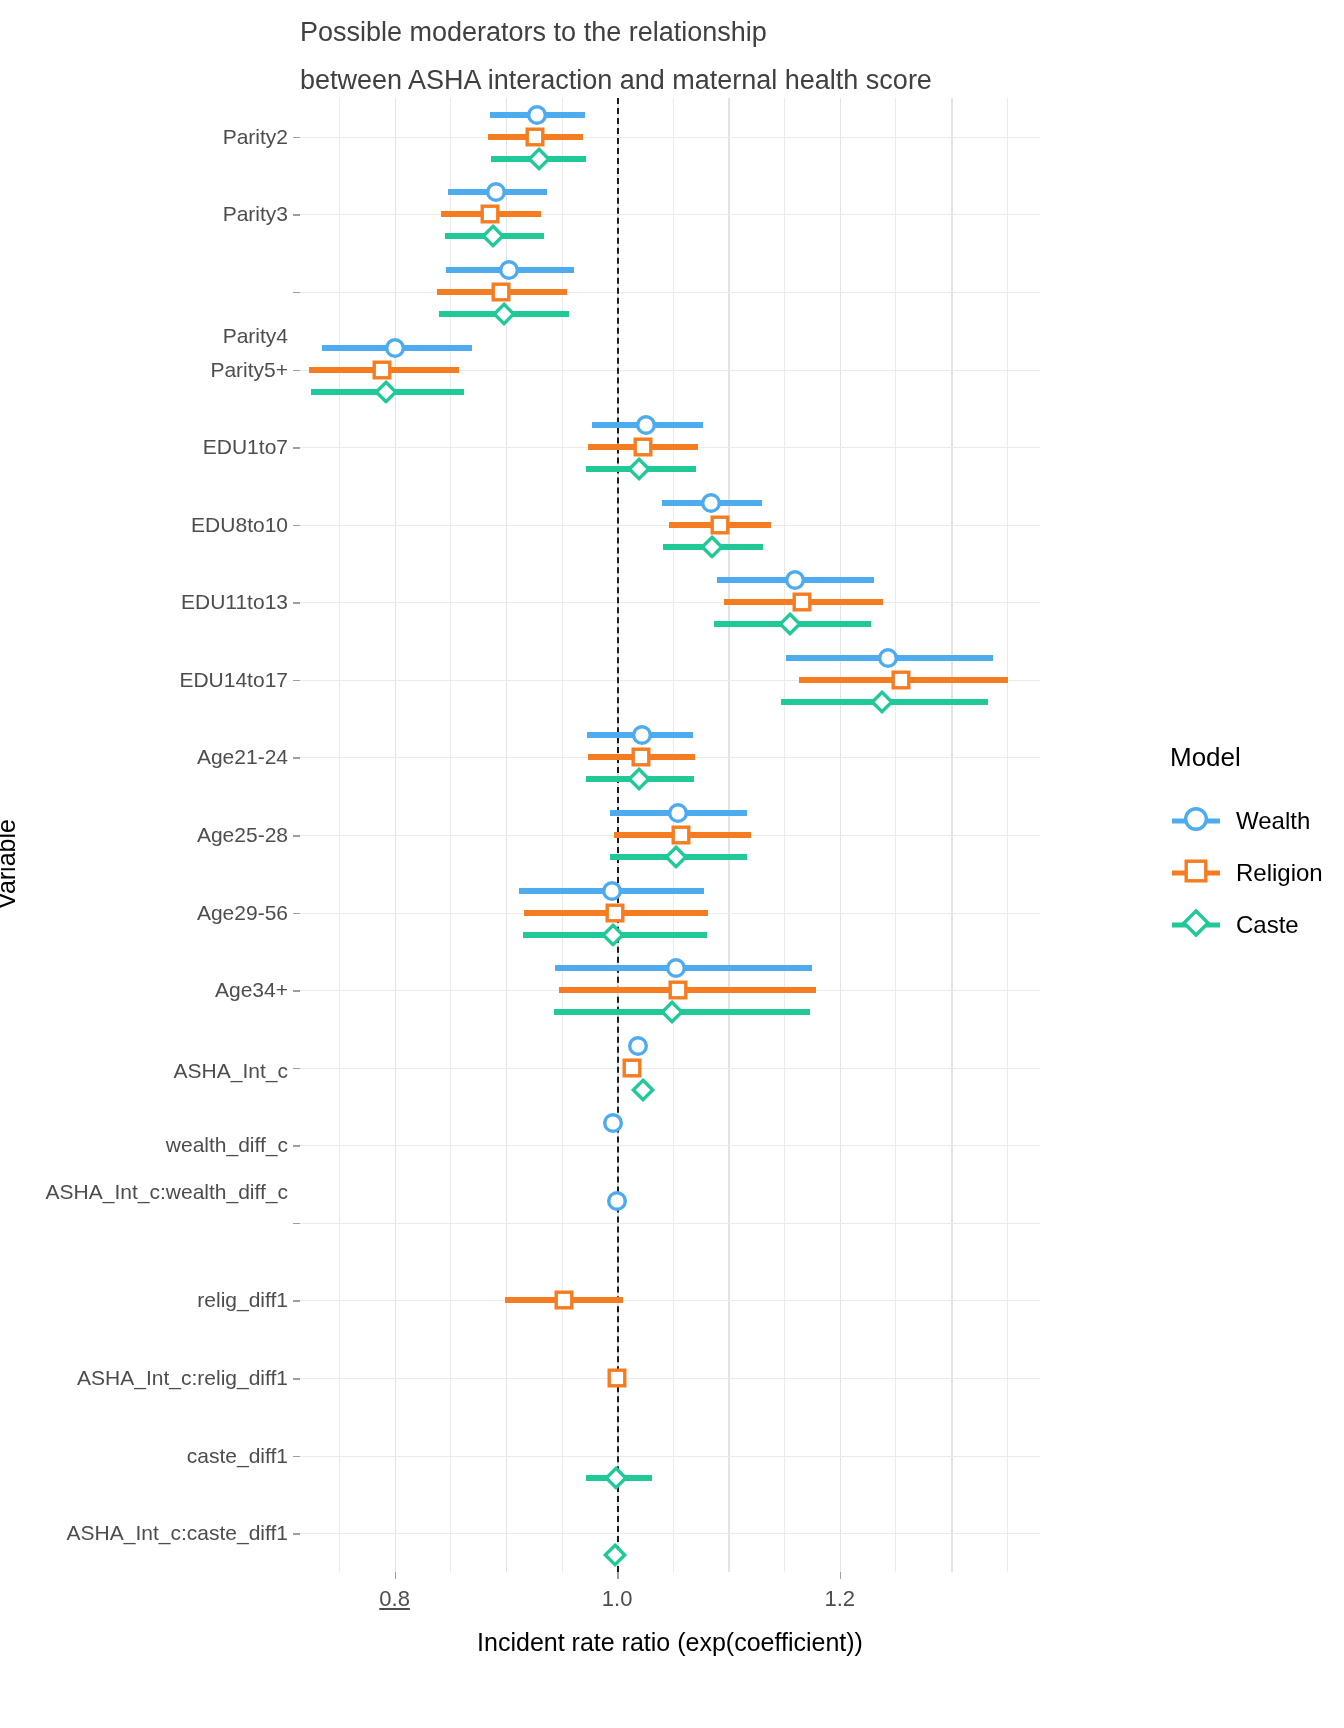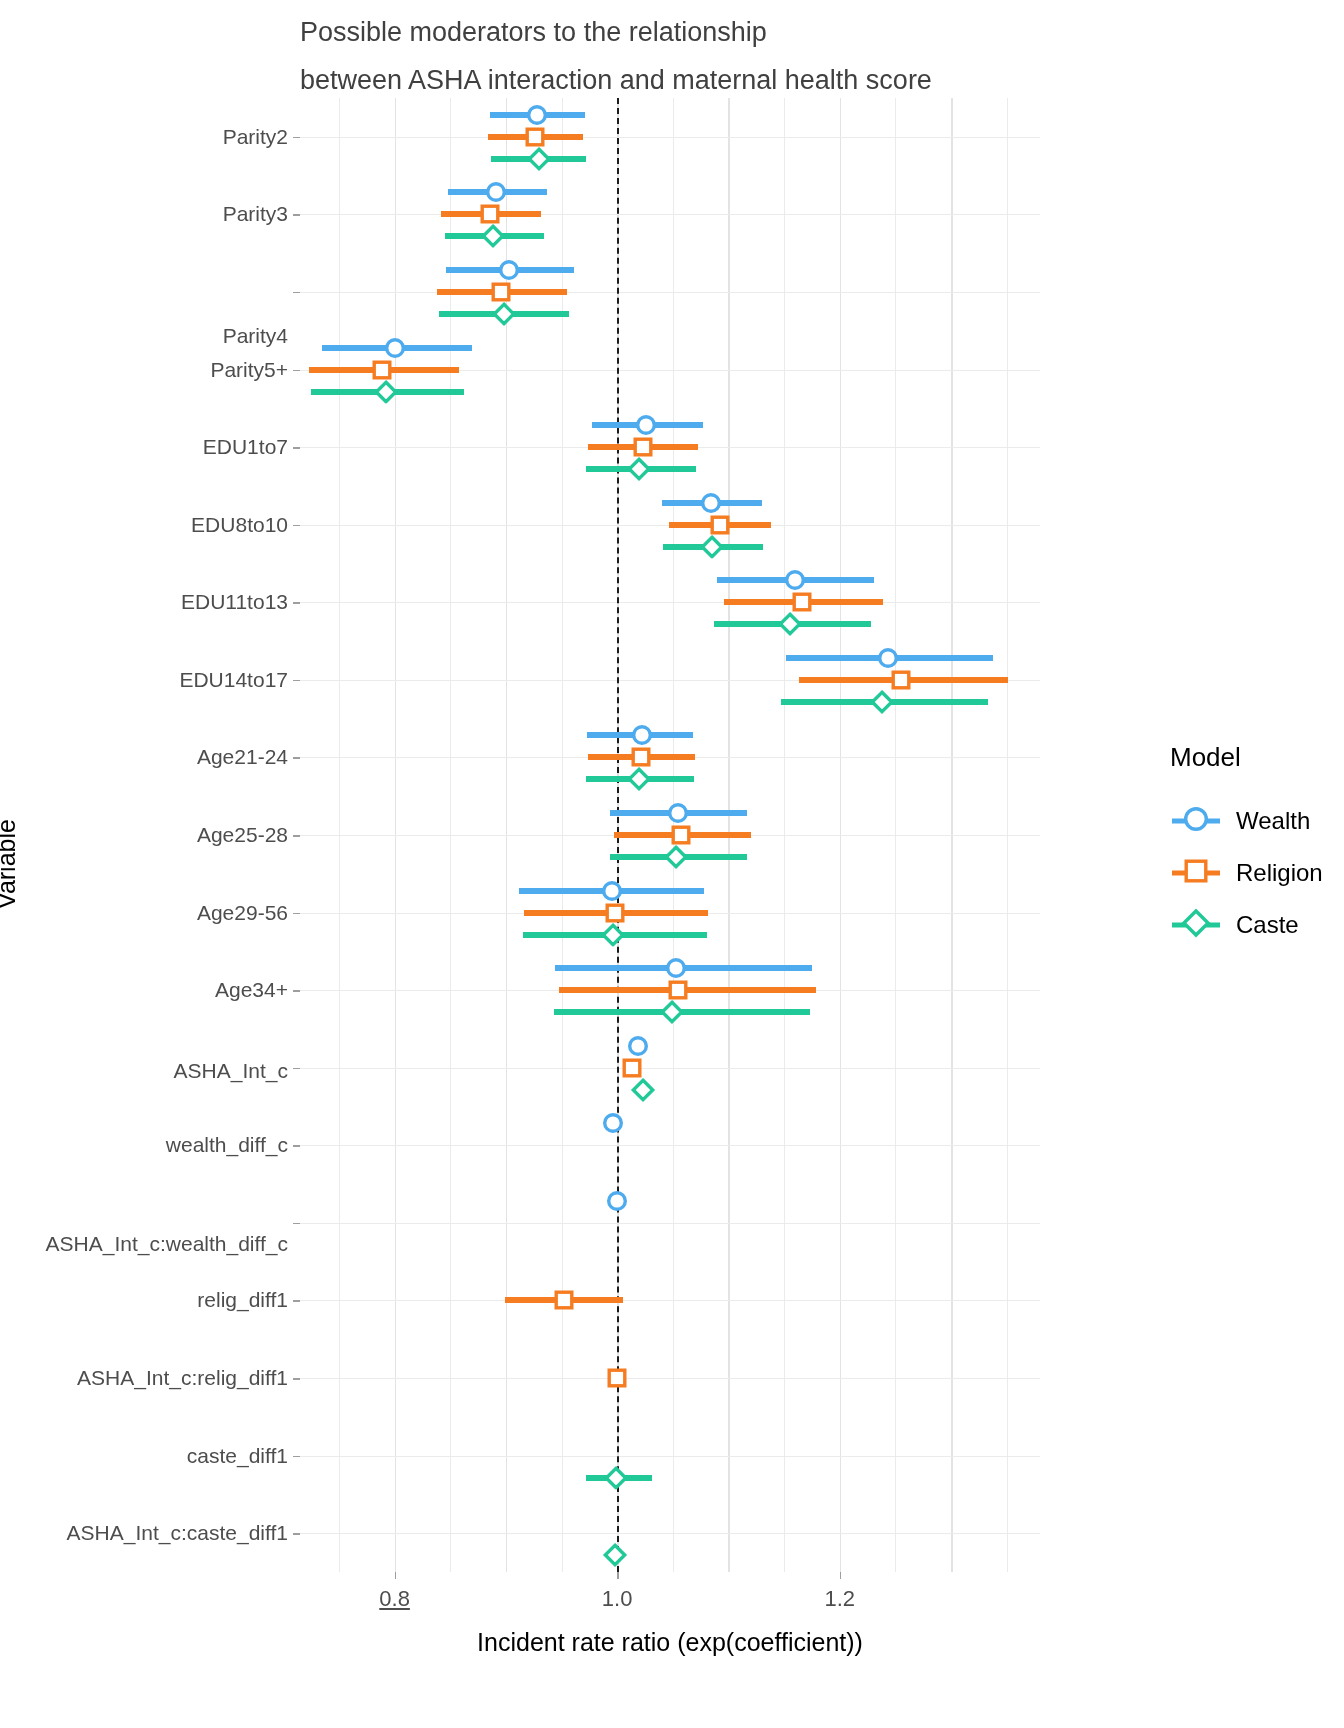--- a/index.html
+++ b/index.html
@@ -94,21 +94,21 @@
       <div class="ytick-label" style="top: 835px; right: 1056px;">Age25-28</div>
       <div class="ytick-mark" style="left: 293px; top: 835px;"></div>
       <div class="ytick-label" style="top: 912.579px; right: 1056px;">Age29-56</div>
       <div class="ytick-mark" style="left: 293px; top: 912.579px;"></div>
       <div class="ytick-label" style="top: 990.158px; right: 1056px;">Age34+</div>
       <div class="ytick-mark" style="left: 293px; top: 990.158px;"></div>
       <div class="ytick-label" style="top: 1071px; right: 1056px;">ASHA_Int_c</div>
       <div class="ytick-mark" style="left: 293px; top: 1067.74px;"></div>
       <div class="ytick-label" style="top: 1145.32px; right: 1056px;">wealth_diff_c</div>
       <div class="ytick-mark" style="left: 293px; top: 1145.32px;"></div>
-      <div class="ytick-label" style="top: 1244px; right: 1056px; text-align: center;">ASHA_Int_c:wealth_diff_c</div>
+      <div class="ytick-label" style="top: 1192px; right: 1056px; text-align: center;">ASHA_Int_c:wealth_diff_c</div>
       <div class="ytick-mark" style="left: 293px; top: 1222.89px;"></div>
       <div class="ytick-label" style="top: 1300.47px; right: 1056px;">relig_diff1</div>
       <div class="ytick-mark" style="left: 293px; top: 1300.47px;"></div>
       <div class="ytick-label" style="top: 1378.05px; right: 1056px;">ASHA_Int_c:relig_diff1</div>
       <div class="ytick-mark" style="left: 293px; top: 1378.05px;"></div>
       <div class="ytick-label" style="top: 1455.63px; right: 1056px;">caste_diff1</div>
       <div class="ytick-mark" style="left: 293px; top: 1455.63px;"></div>
       <div class="ytick-label" style="top: 1533.21px; right: 1056px;">ASHA_Int_c:caste_diff1</div>
       <div class="ytick-mark" style="left: 293px; top: 1533.21px;"></div>
     </div>

